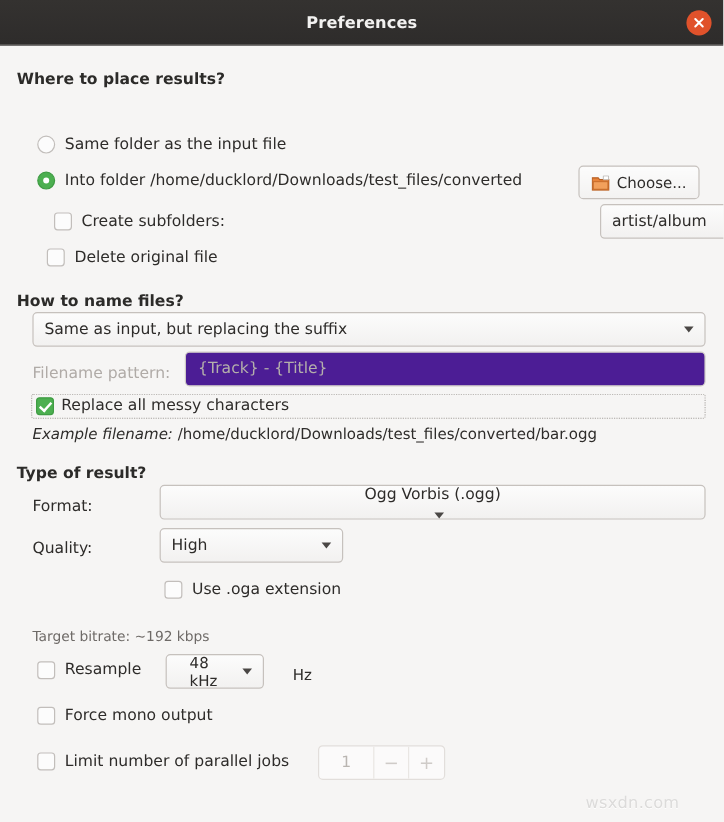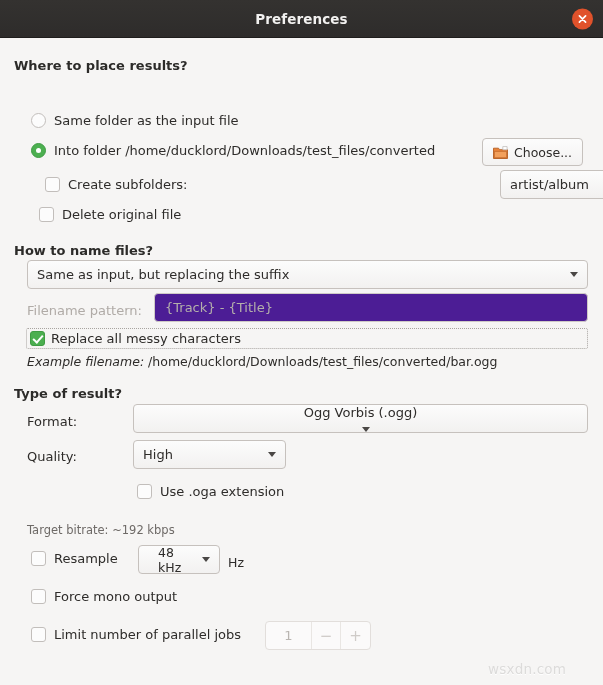--- a/index.html
+++ b/index.html
@@ -334,21 +334,21 @@
       <span class="cbox"></span>
       <span class="opt-label">Resample</span>
     </div>
 
     <div class="combo abs" style="left:138px; top:507px; width:82px; font-size:12.5px;padding-left:19px;">
       <span>48 kHz</span>
       <span class="arrow"></span>
     </div>
 
     <div class="abs" style="left:228px; top:514px;">
-      <span class="opt-label" style="margin-left:0; font-size:12.5px;">Hz</span>
+      <span class="opt-label" style="margin-left:16px; font-size:12.5px;">Hz</span>
     </div>
 
     <div class="abs row" style="left:31px; top:551px;">
       <span class="cbox"></span>
       <span class="opt-label">Force mono output</span>
     </div>
 
     <div class="abs row" style="left:31px; top:589px;">
       <span class="cbox"></span>
       <span class="opt-label">Limit number of parallel jobs</span>

